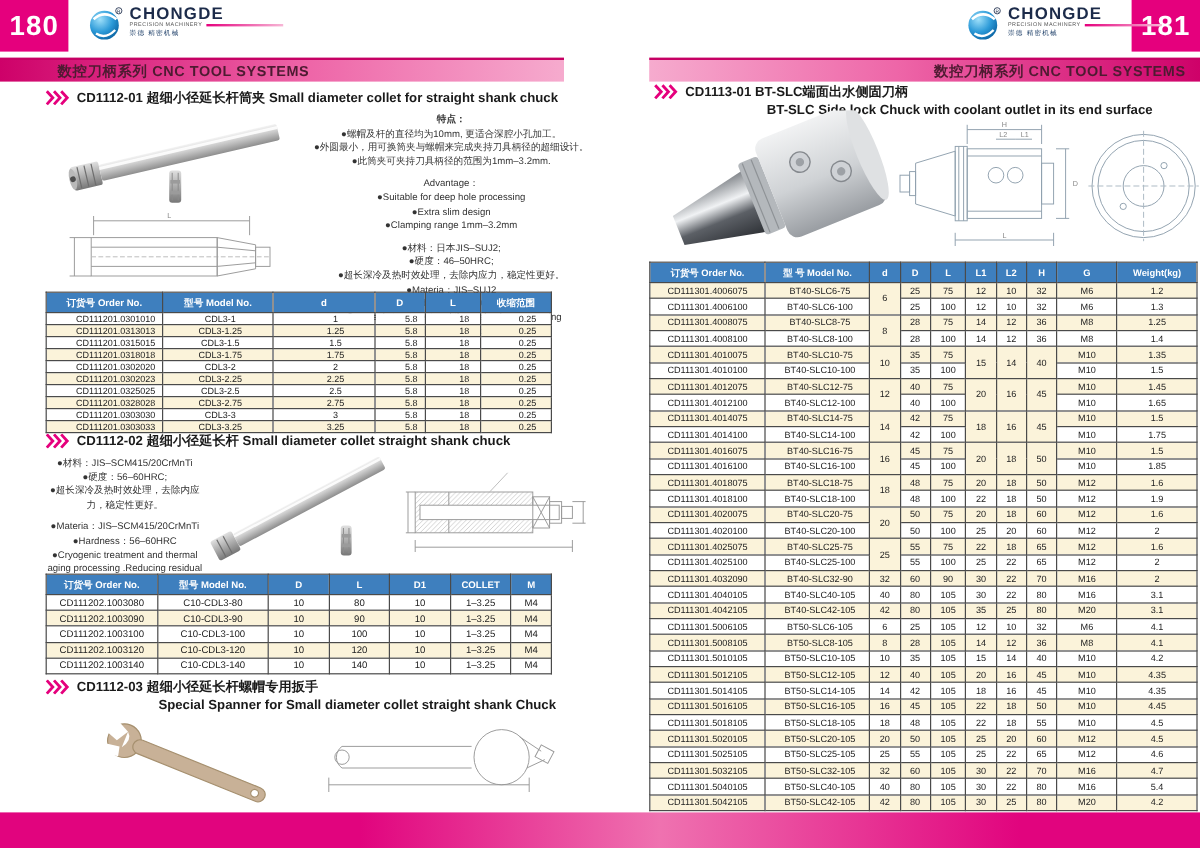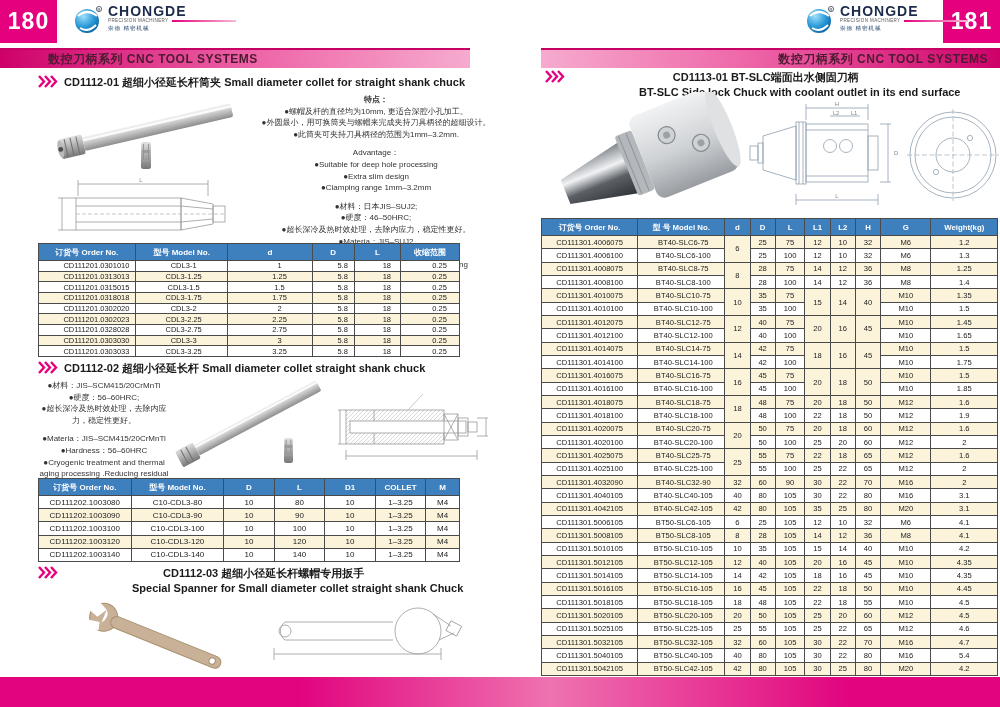--- a/index.html
+++ b/index.html
@@ -17,21 +17,21 @@
   .logo-line{display:inline-block;width:64px;height:2px;background:linear-gradient(90deg,#e5007d,#f7b7d6);}
   .logo-cn{font-size:5.5px;color:#25456d;margin-top:2px;letter-spacing:1px;}
   
   .bar{height:20px;display:flex;align-items:center;border-top:2px solid #c60064;box-sizing:border-box;}
   .bar-l{background:linear-gradient(90deg,#ce0169,#ee66a8 55%,#f6abce);}
   .bar-r{background:linear-gradient(90deg,#f6abce,#ee66a8 45%,#ce0169);justify-content:flex-end;}
   .bar-title{font-size:12px;font-weight:bold;color:#4d1b31;letter-spacing:.5px;white-space:nowrap;}
   .bar-l .bar-title{padding-left:48px;}
   .bar-r .bar-title{padding-right:12px;}
   
-  .sec{display:flex;align-items:flex-start;gap:6px;text-align:center;}
+  .sec{display:flex;align-items:flex-start;gap:6px;}
   .sec-text{font-size:11px;font-weight:600;color:#1a1a1a;line-height:1.35;}
   
   .txt{font-size:8px;line-height:1.45;color:#333;text-align:center;}
   .txt .grp{margin-bottom:7px;}
   .txt b{font-weight:bold;}
   
   .tblbox table{width:100%;height:100%;border-collapse:collapse;table-layout:fixed;border:1px solid #333;}
   .tblbox th{background:#3e7fbe;color:#fff;font-weight:bold;border:1px solid #4a4a4a;
              padding:0 1px;white-space:nowrap;overflow:hidden;}
   .tblbox td{border:1px solid #4a4a4a;text-align:center;padding:0 1px;white-space:nowrap;overflow:hidden;
@@ -243,20 +243,28 @@
           </tr>
           <tr>
             <td>CD111201.0302023</td>
             <td>CDL3-2.25</td>
             <td>2.25</td>
             <td>5.8</td>
             <td>18</td>
             <td>0.25</td>
           </tr>
           <tr>
+            <td>CD111201.0325025</td>
+            <td>CDL3-2.5</td>
+            <td>2.5</td>
+            <td>5.8</td>
+            <td>18</td>
+            <td>0.25</td>
+          </tr>
+          <tr>
             <td>CD111201.0328028</td>
             <td>CDL3-2.75</td>
             <td>2.75</td>
             <td>5.8</td>
             <td>18</td>
             <td>0.25</td>
           </tr>
           <tr>
             <td>CD111201.0303030</td>
             <td>CDL3-3</td>

